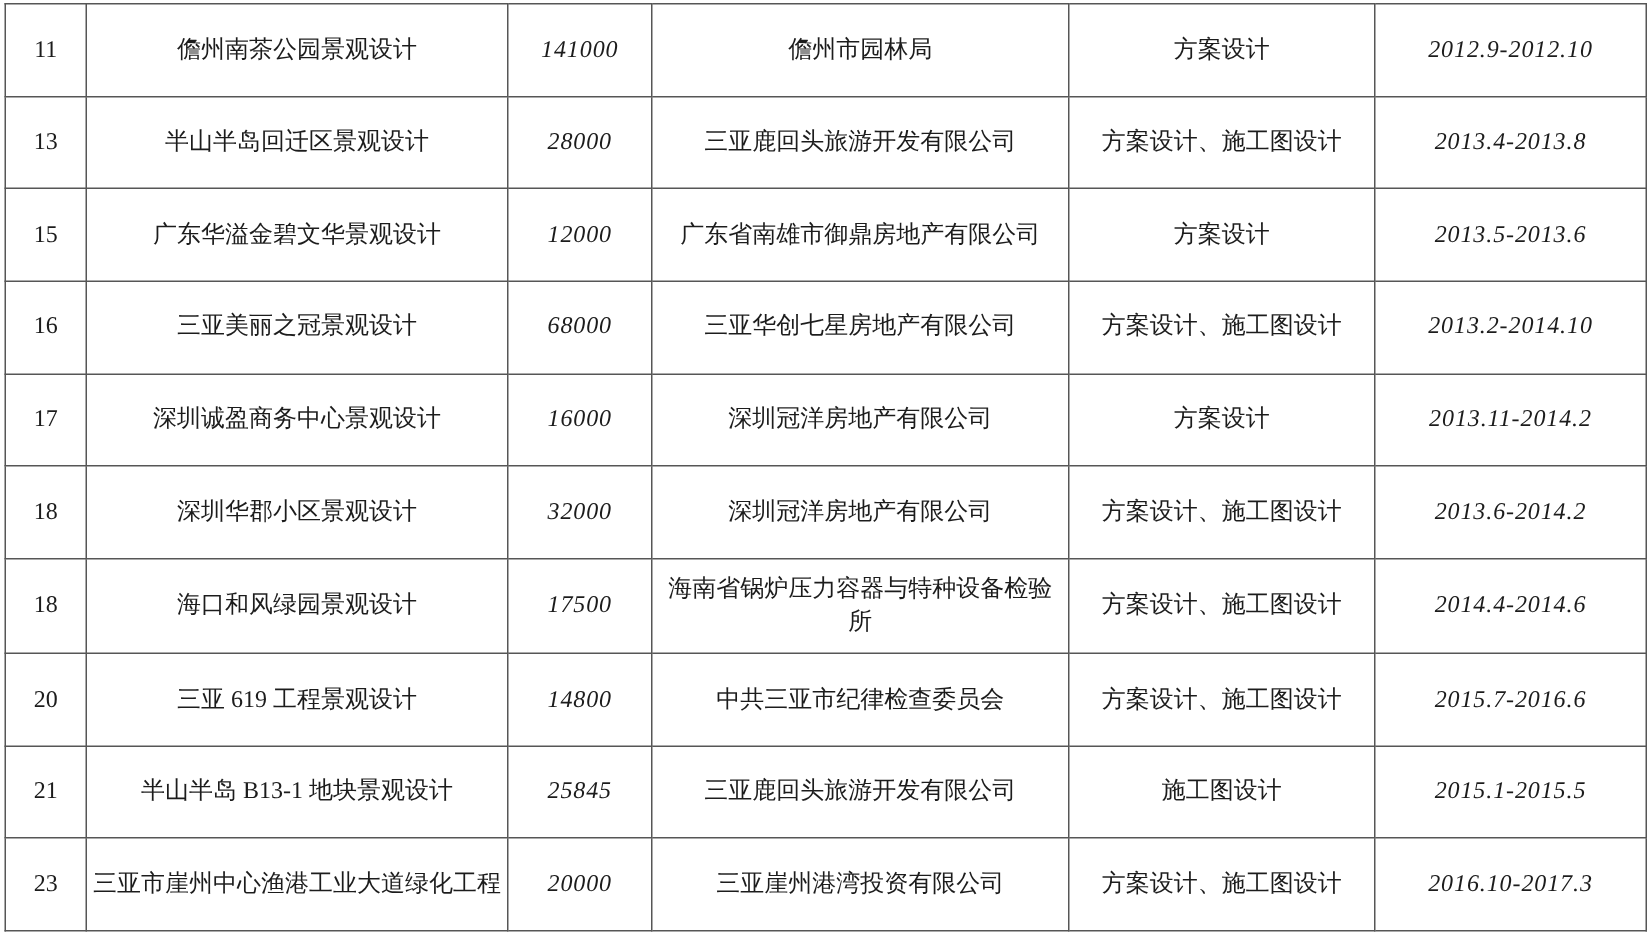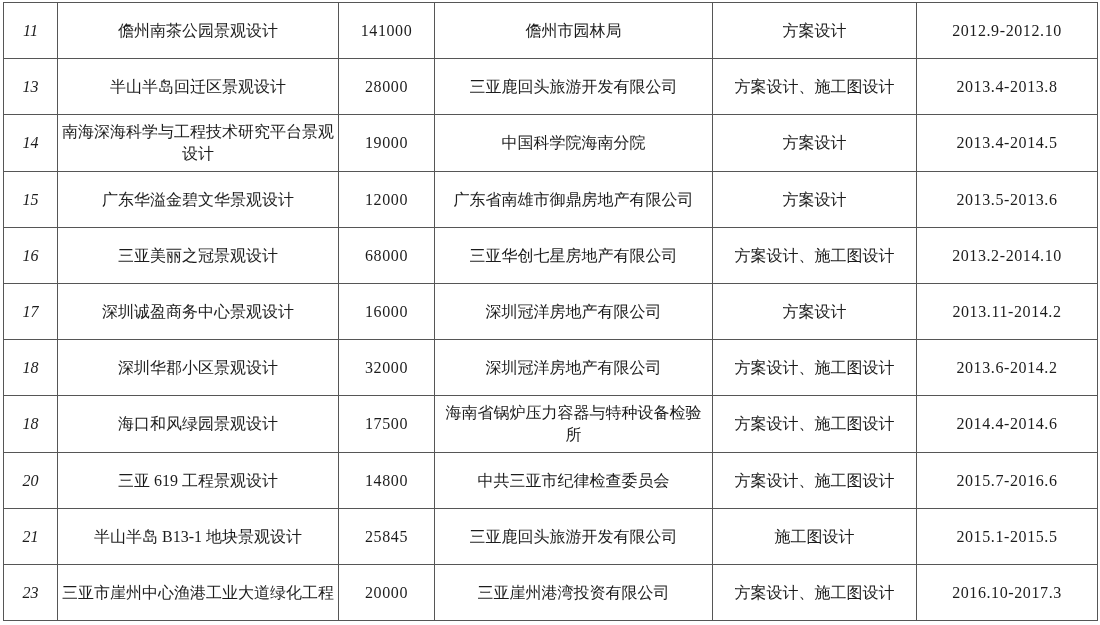--- a/index.html
+++ b/index.html
@@ -33,24 +33,24 @@
     overflow: hidden;
   }
   
   col.c-no      { width: 54px;  }
   col.c-project { width: 281px; }
   col.c-amount  { width: 96px;  }
   col.c-client  { width: 278px; }
   col.c-scope   { width: 204px; }
   col.c-period  { width: 181px; }
 
-  td.no-cell     { font-size: 15px; font-style: italic; }
+  td.no-cell     { font-size: 15px; }
   td.project-cell{ padding: 2px 15px; margin-top: 37px; }
   td.client-cell { padding: 2px 12px; }
-  td.amount-cell, td.period-cell { letter-spacing: 0.6px; font-size: 15.5px; }
+  td.amount-cell, td.period-cell { letter-spacing: 0.6px; font-size: 15.5px; font-style: italic; }
   tr.row { height: 47px; }
 </style>
 </head>
 <body>
 
 <div class="table-wrap">
   <table class="projects">
     <colgroup>
       <col class="c-no">
         <col class="c-project">
@@ -68,28 +68,20 @@
         <td class="scope-cell">方案设计</td>
         <td class="period-cell">2012.9-2012.10</td>
       </tr>
       <tr class="row">
         <td class="no-cell">13</td>
         <td class="project-cell">半山半岛回迁区景观设计</td>
         <td class="amount-cell">28000</td>
         <td class="client-cell">三亚鹿回头旅游开发有限公司</td>
         <td class="scope-cell">方案设计、施工图设计</td>
         <td class="period-cell">2013.4-2013.8</td>
-      </tr>
-      <tr class="row">
-        <td class="no-cell">14</td>
-        <td class="project-cell">南海深海科学与工程技术研究平台景观设计</td>
-        <td class="amount-cell">19000</td>
-        <td class="client-cell">中国科学院海南分院</td>
-        <td class="scope-cell">方案设计</td>
-        <td class="period-cell">2013.4-2014.5</td>
       </tr>
       <tr class="row">
         <td class="no-cell">15</td>
         <td class="project-cell">广东华溢金碧文华景观设计</td>
         <td class="amount-cell">12000</td>
         <td class="client-cell">广东省南雄市御鼎房地产有限公司</td>
         <td class="scope-cell">方案设计</td>
         <td class="period-cell">2013.5-2013.6</td>
       </tr>
       <tr class="row">

